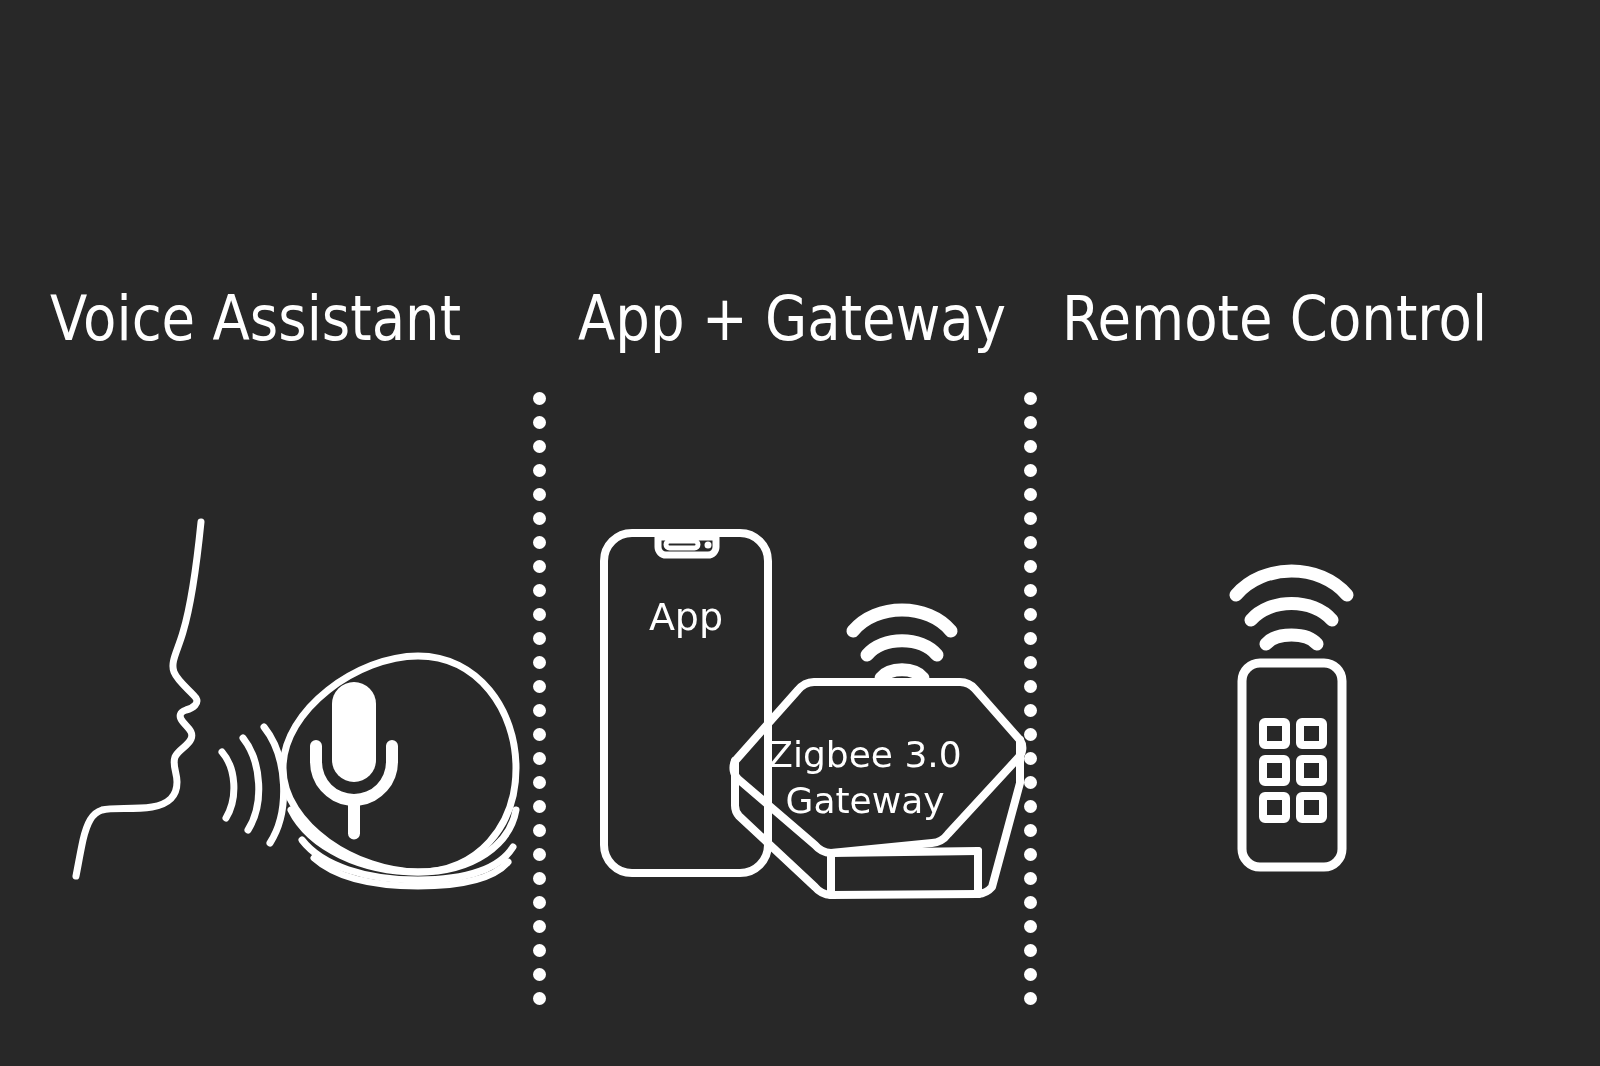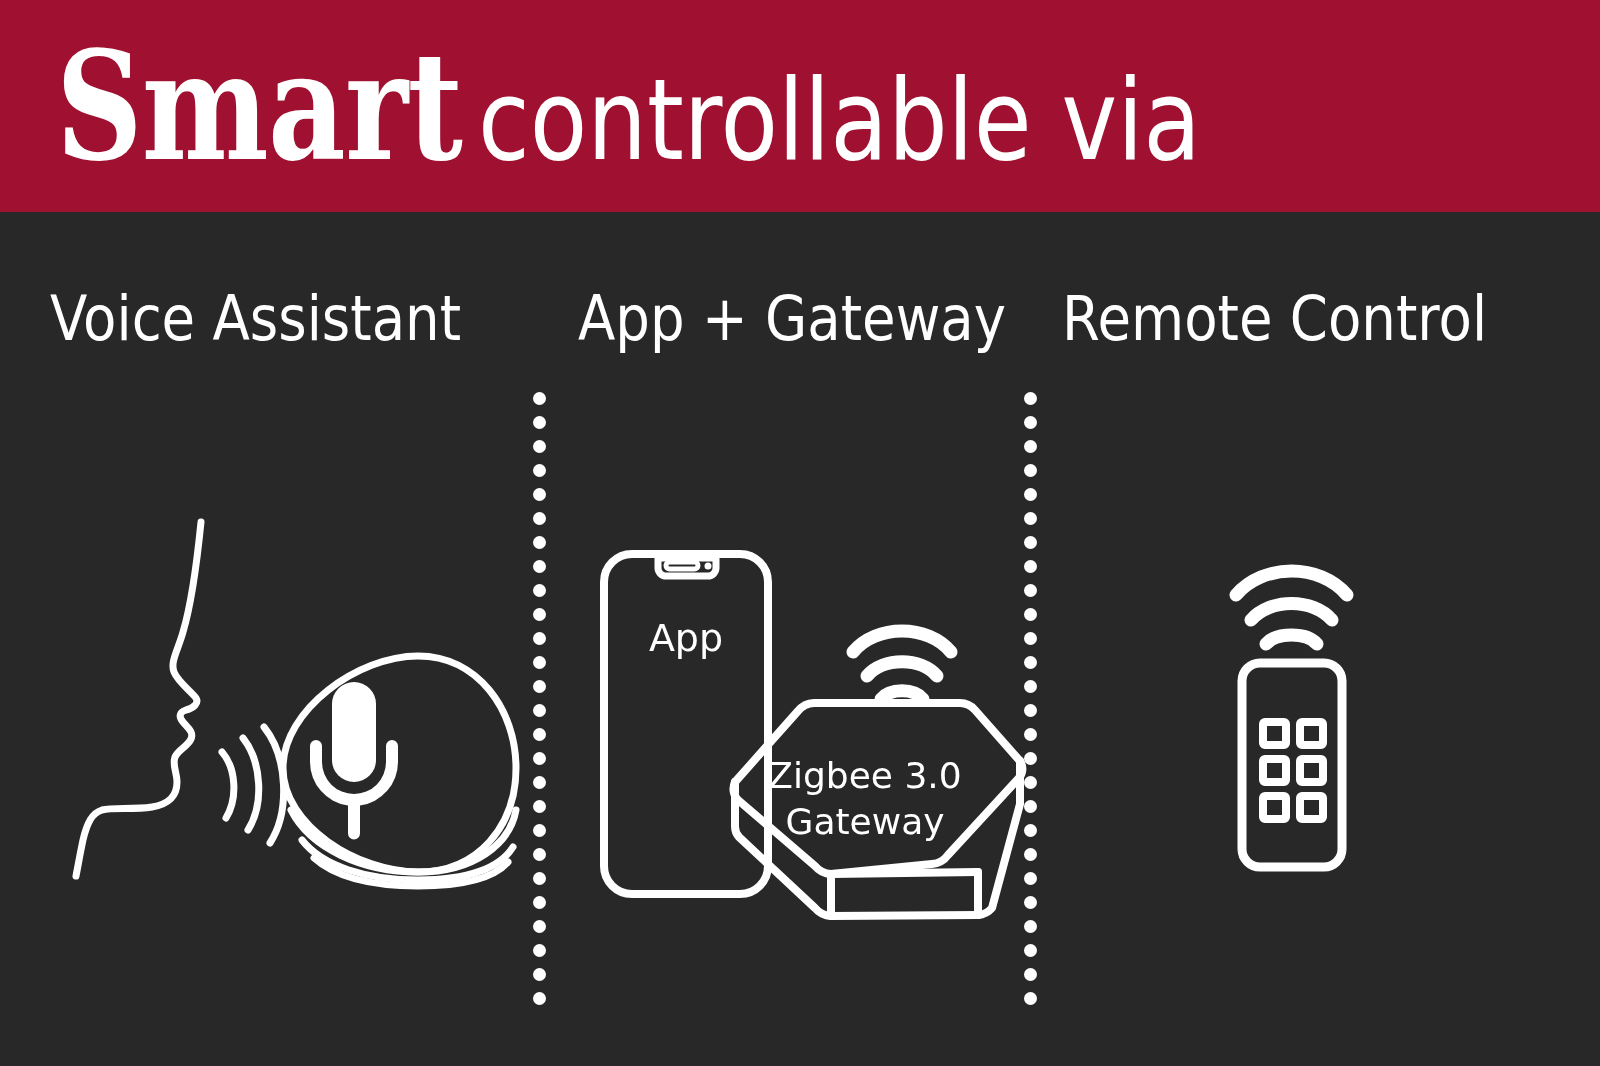--- a/index.html
+++ b/index.html
@@ -73,42 +73,36 @@
     border-radius:50%;
     background:#ffffff;
     margin-bottom:11px;
   }
   #d0{left:533px;}
   #d1{left:1024px;}
 
   
   .icon-block{position:absolute;}
   #icon-voice{left:70px;top:510px;width:460px;height:400px;}
-  #icon-app{left:580px;top:536px;width:450px;height:380px;}
+  #icon-app{left:580px;top:515px;width:450px;height:380px;}
   #icon-remote{left:1190px;top:545px;width:210px;height:330px;}
 
   .icon-block svg{display:block;overflow:visible;}
 
   .svg-label{
     font-family:"DejaVu Sans", sans-serif;
     fill:#ffffff;
     font-weight:400;
   }
 </style>
 </head>
 <body>
 
 <div class="page">
 
-  <div class="header-band">
-    <div class="header-title">
-      <span class="title-strong">Smart</span>
-      <span class="title-light">controllable via</span>
-    </div>
-  </div>
 
   <div class="heading" id="h0">Voice Assistant</div>
   <div class="heading" id="h1">App + Gateway</div>
   <div class="heading" id="h2">Remote Control</div>
 
   <div class="divider" id="d0">
       <span></span>
       <span></span>
       <span></span>
       <span></span>

